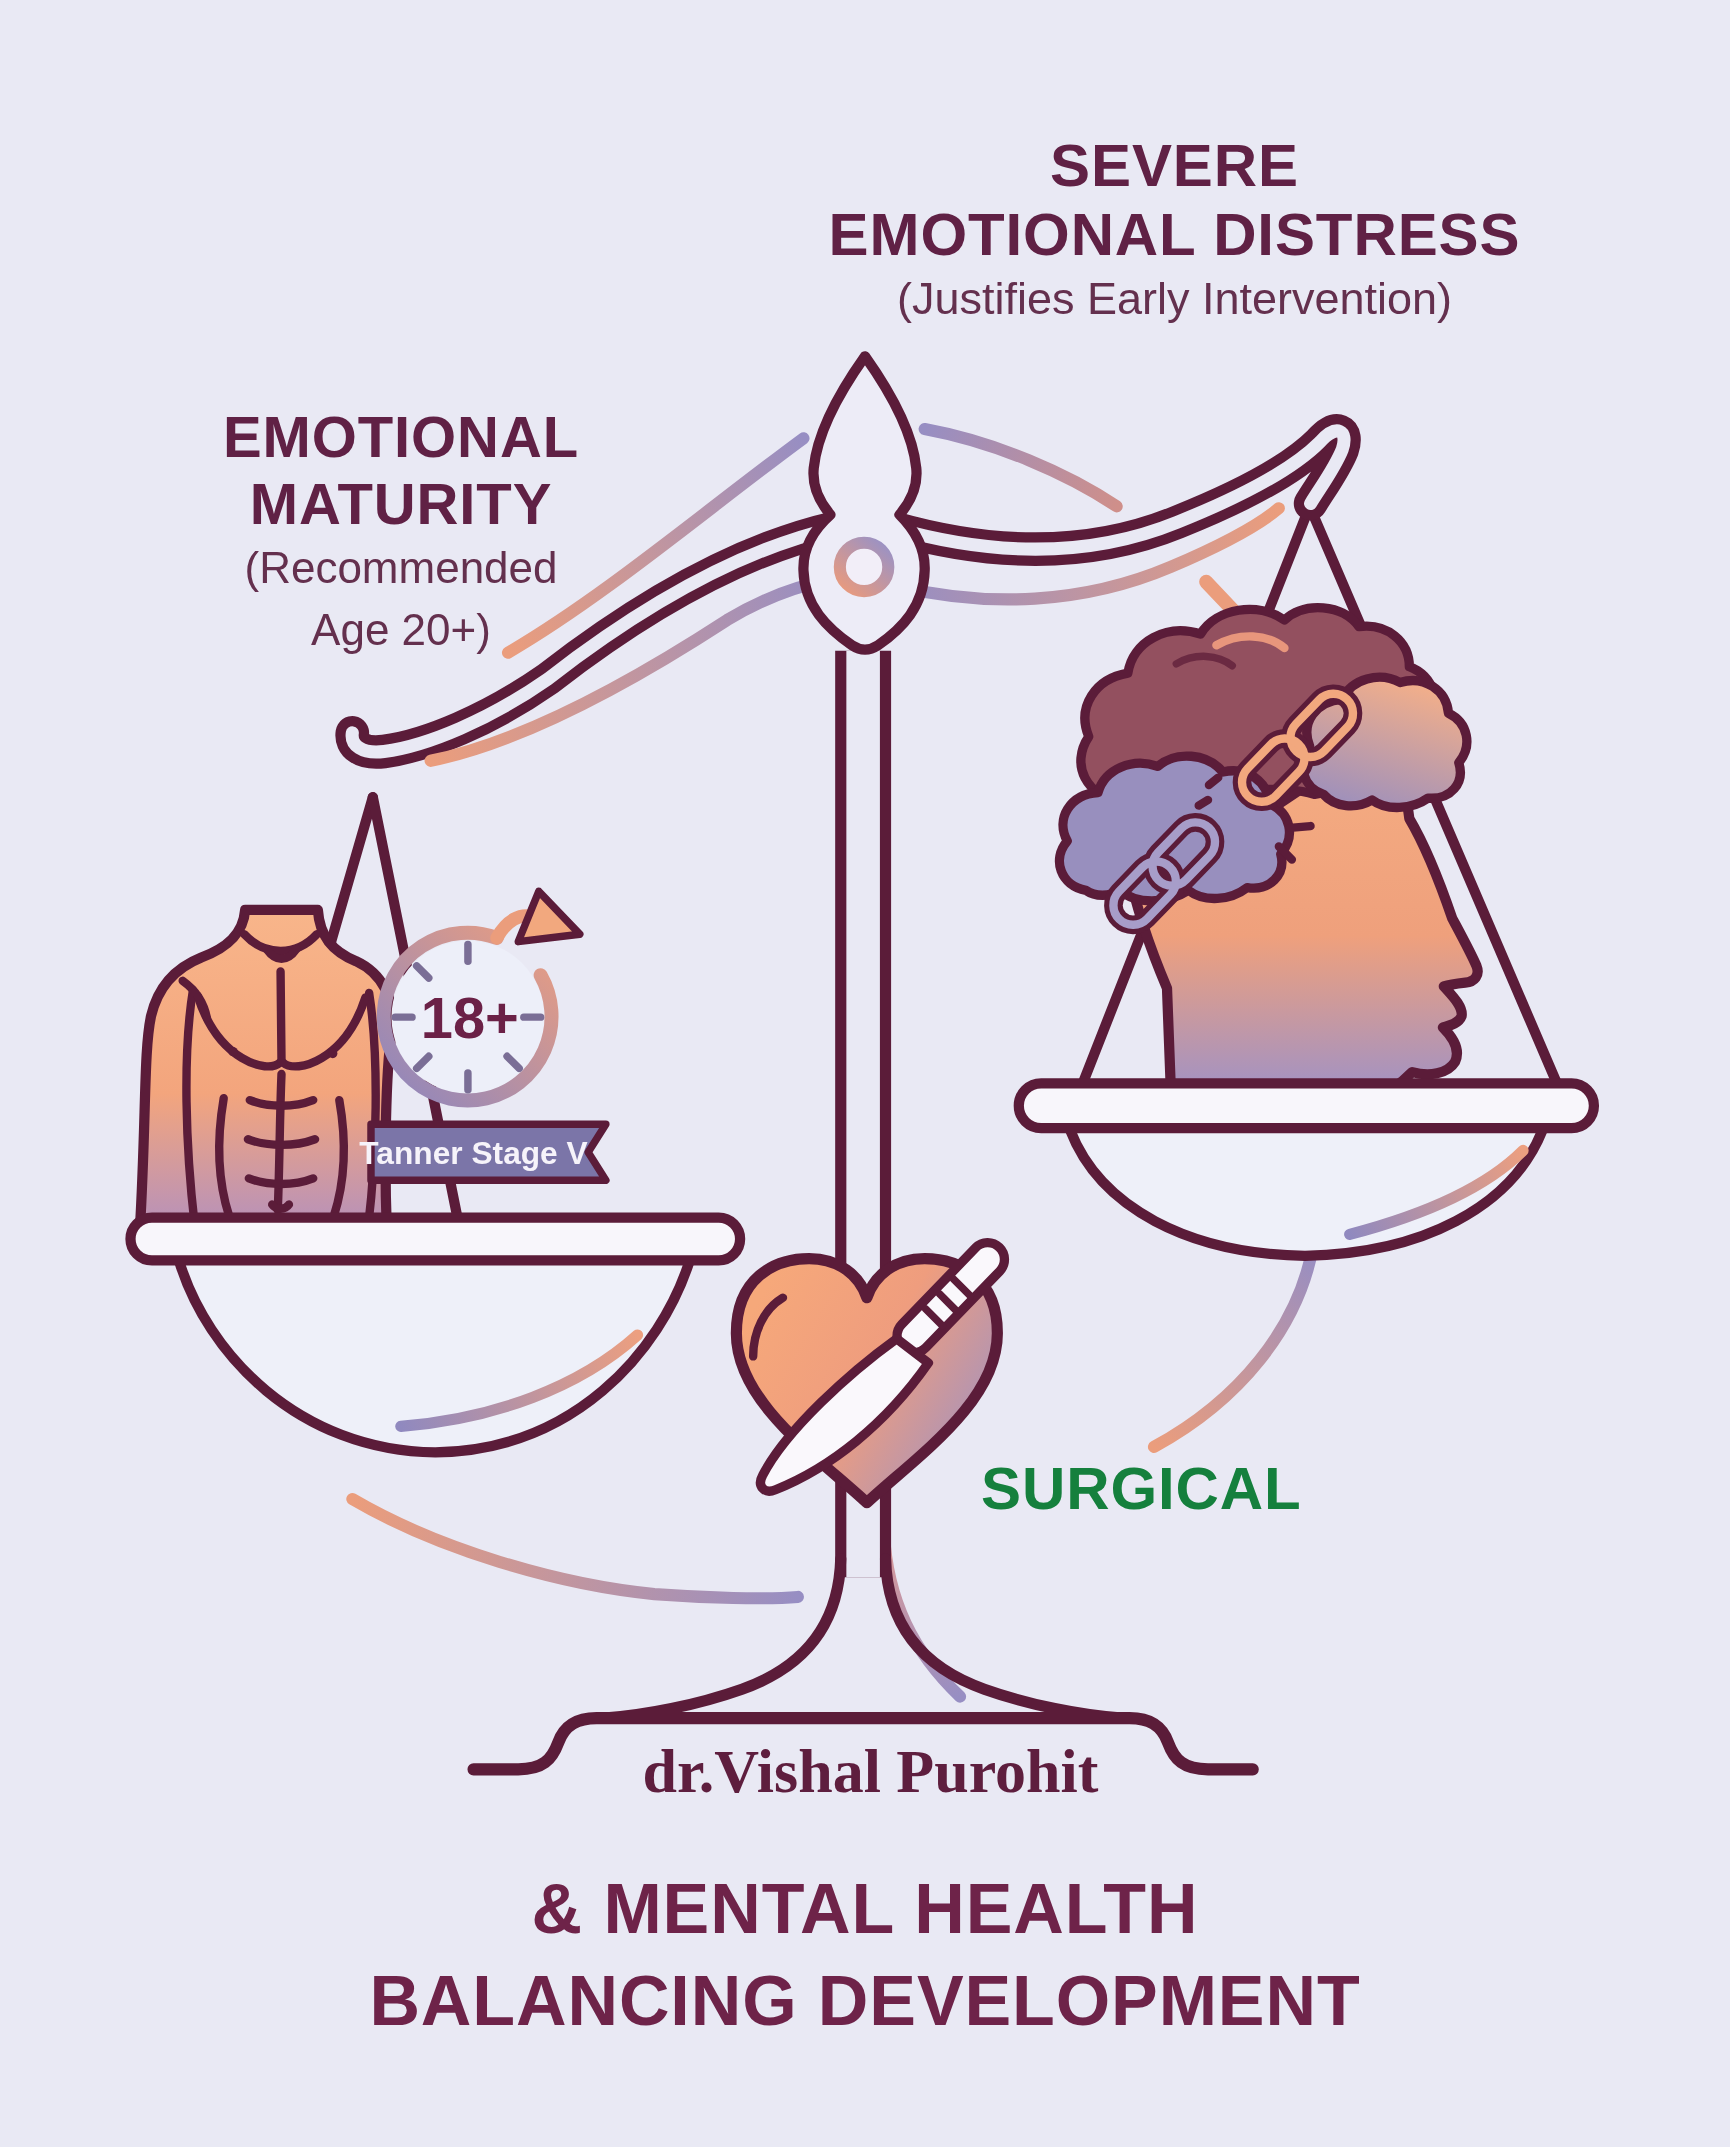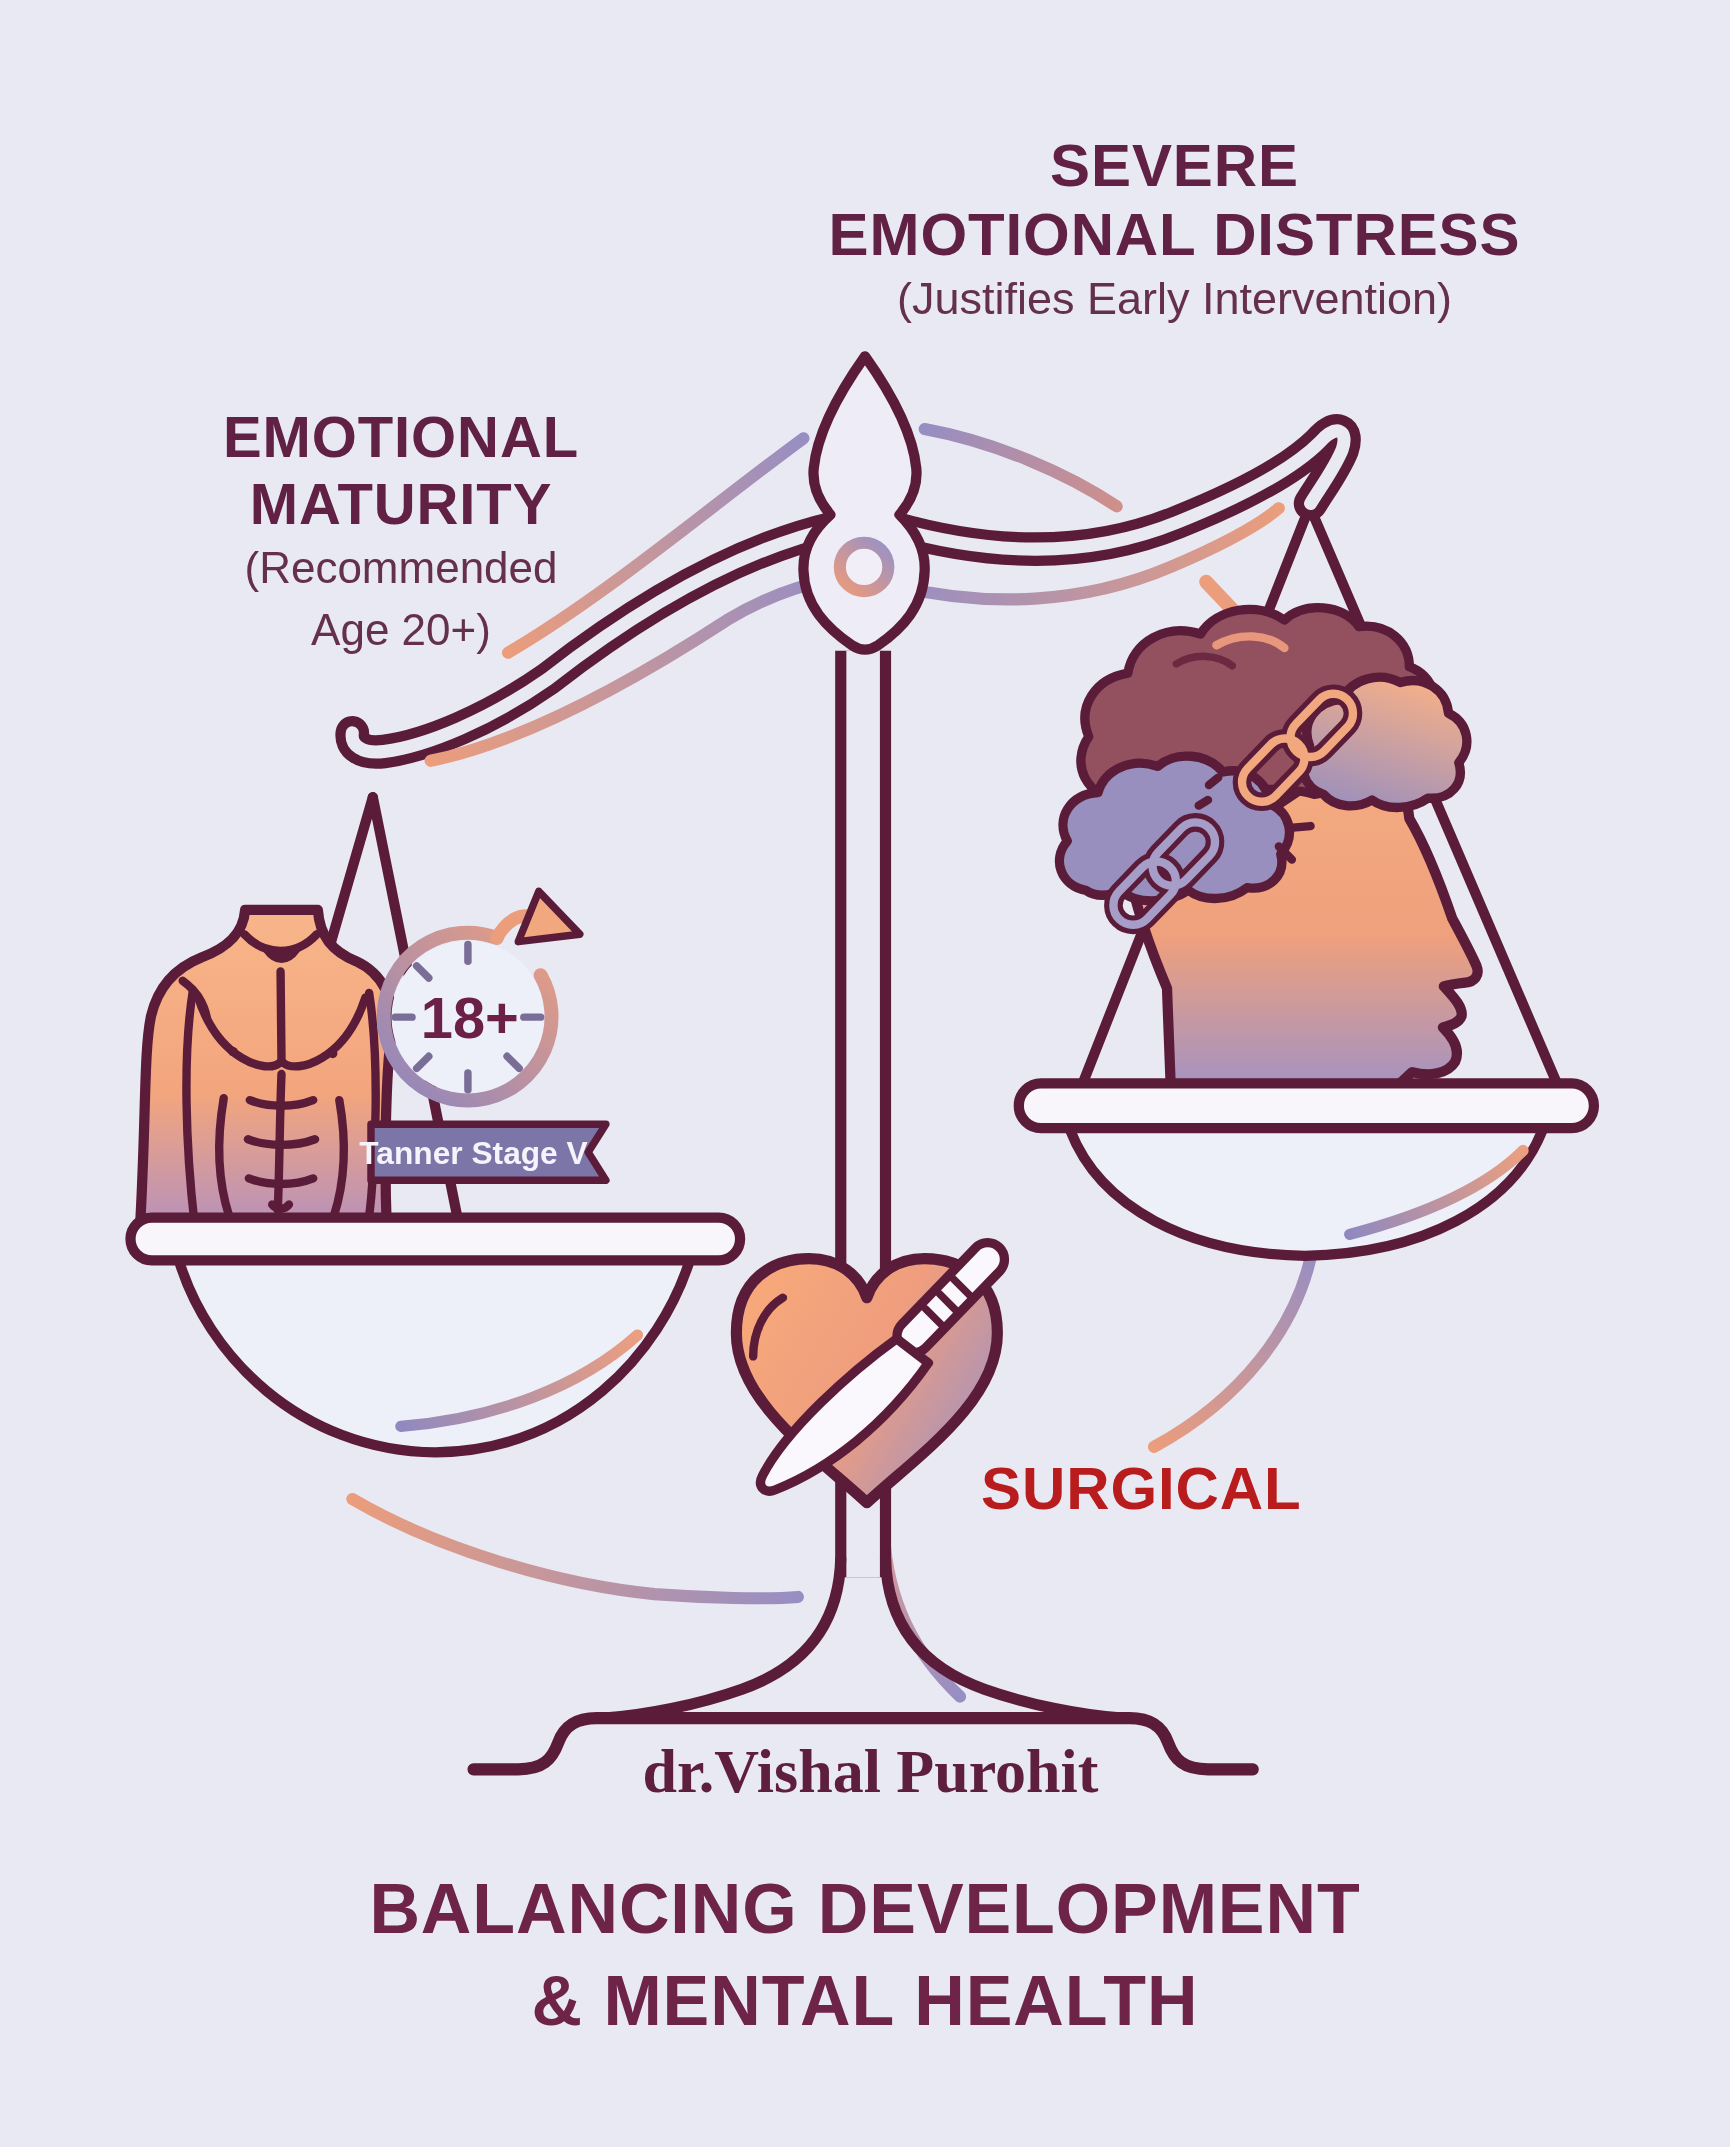--- a/index.html
+++ b/index.html
@@ -13,21 +13,21 @@
   .c{text-align:center;}
   .bold-line{font-weight:bold;color:#602145;}
   .reg-line{font-weight:normal;color:#64304e;}
   #headline-right{left:615px;top:131px;width:1119px;}
   #headline-right .bold-line{font-size:60px;line-height:69px;letter-spacing:0.9px;}
   #headline-right .reg-line{font-size:45px;line-height:60px;}
   #headline-left{left:28px;top:403px;width:746px;}
   #headline-left .bold-line{font-size:58px;line-height:67px;letter-spacing:0.9px;}
   #headline-left .reg-line{font-size:44px;line-height:62px;}
   #center-label{left:981px;top:1451px;text-align:left;}
-  #center-label .bold-line{font-size:60px;line-height:76px;color:#b91c1c;letter-spacing:0.9px;}
+  #center-label .bold-line{font-size:60px;line-height:76px;color:#15803d;letter-spacing:0.9px;}
   #brand{left:0;top:1736px;width:1741px;font-family:"Liberation Serif", serif;
          font-size:62px;font-weight:600;color:#5e1e3e;}
   #main-title{left:0;top:1863px;width:1730px;}
   #main-title .bold-line{font-size:70px;line-height:92px;color:#6e2349;letter-spacing:0.9px;}
 </style>
 </head>
 <body>
 
 <svg id="art" viewBox="0 0 1856 2304">
   <defs>
@@ -270,16 +270,16 @@
   <div class="reg-line">Age 20+)</div>
 </div>
 
 <div id="center-label" class="txt">
   <div class="bold-line">SURGICAL</div>
 </div>
 
 <div id="brand" class="txt c">dr.Vishal Purohit</div>
 
 <div id="main-title" class="txt c">
+  <div class="bold-line">&amp; MENTAL HEALTH</div>
   <div class="bold-line">BALANCING DEVELOPMENT</div>
-  <div class="bold-line">&amp; MENTAL HEALTH</div>
 </div>
 
 
 </body></html>

